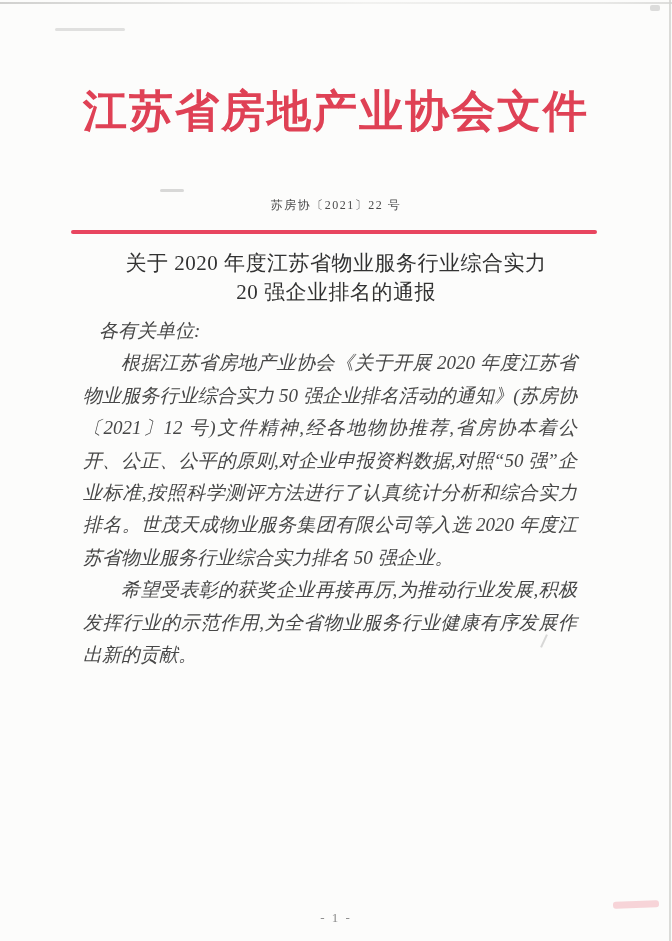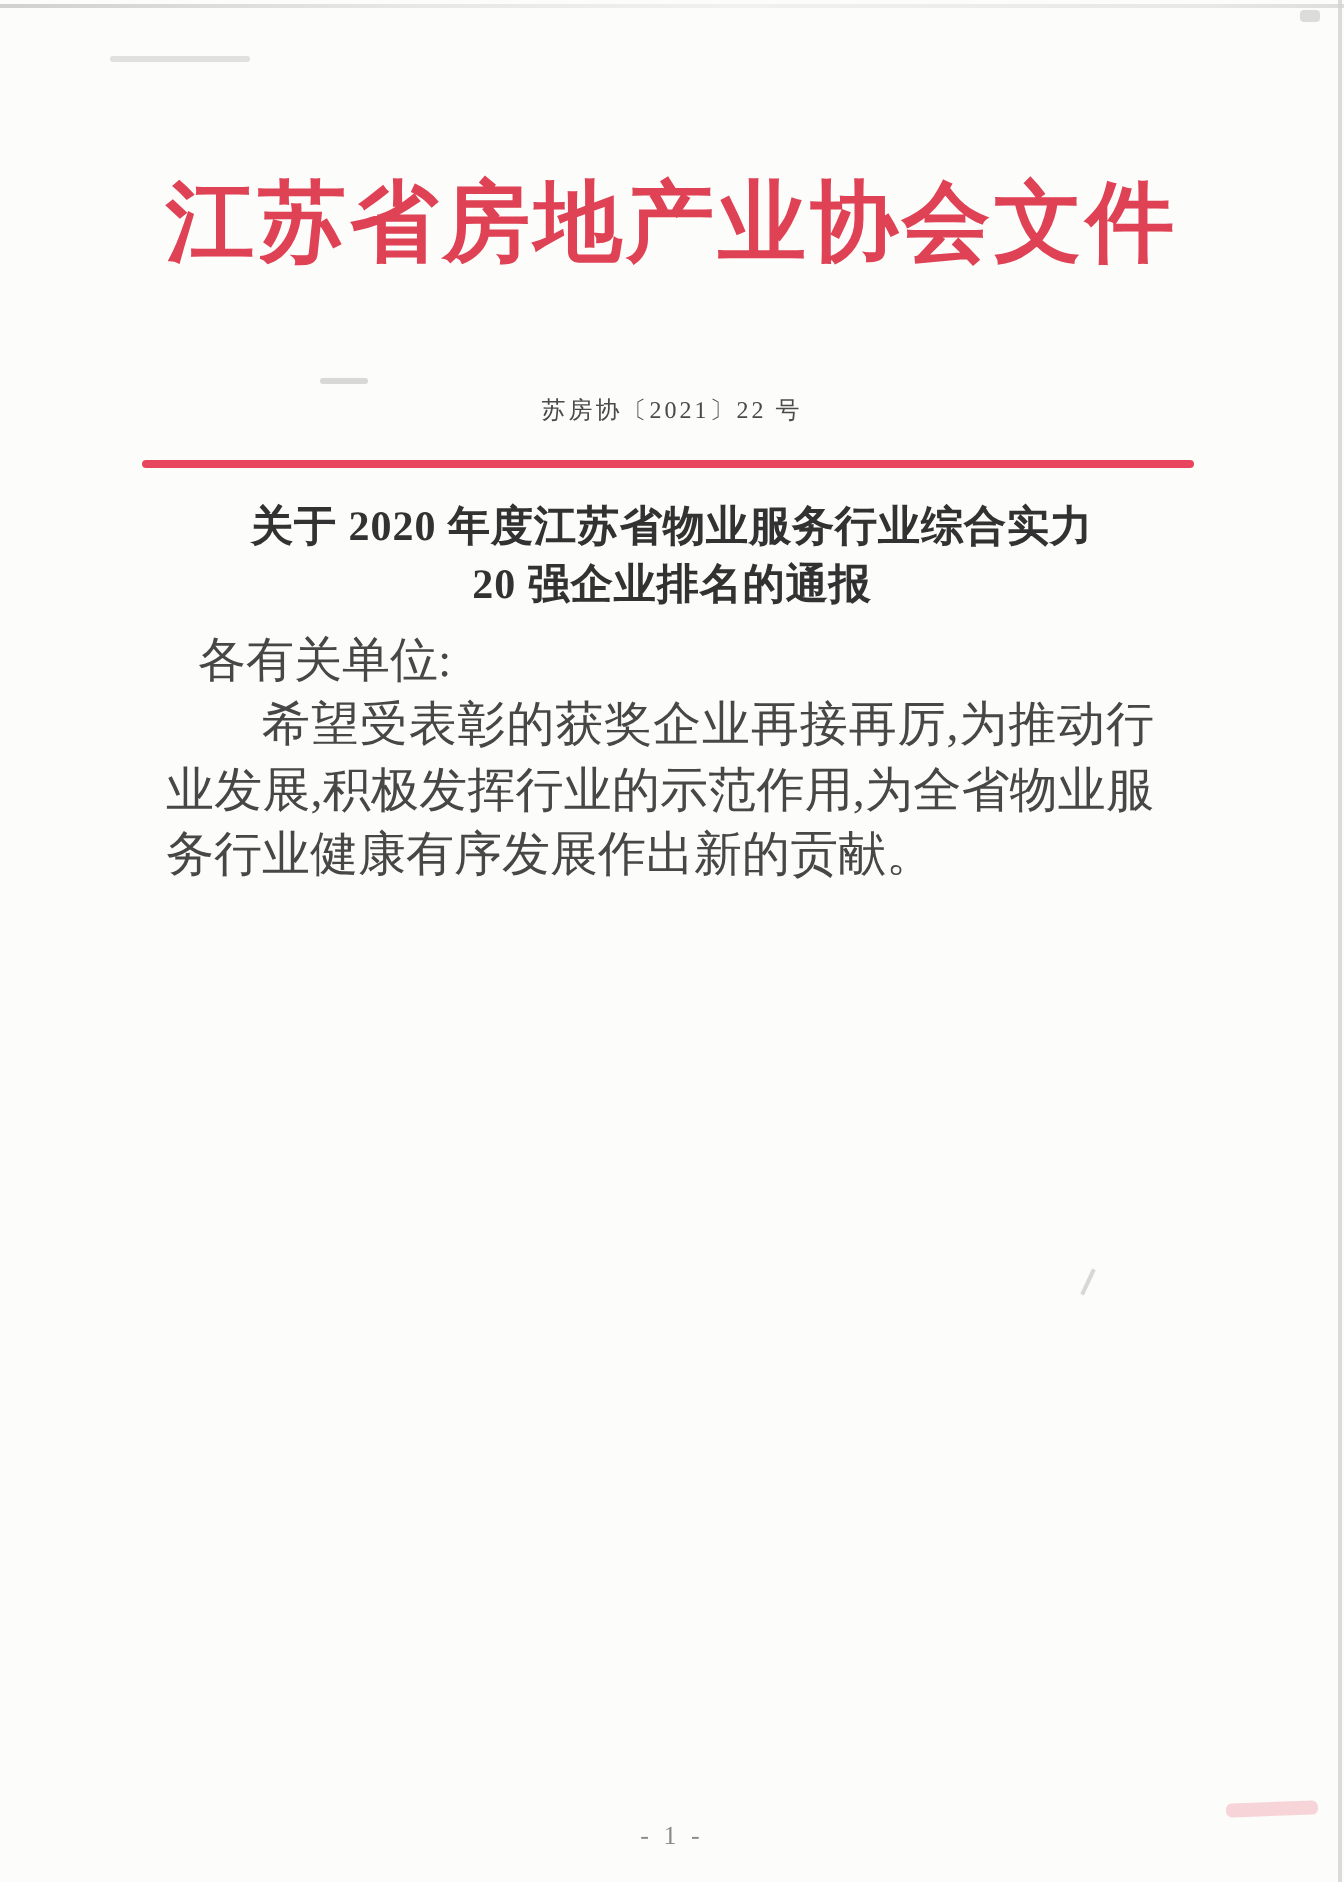--- a/index.html
+++ b/index.html
@@ -41,33 +41,34 @@
     background:var(--rule-red,#e8455f);
     border-radius:2px;
   }
 
   
   .doc-title {
     margin-top:15px;
     text-align:center;
     font-size:21px;
     line-height:29px;
-    font-weight:bold;
+    font-weight:normal;
     color:var(--title-text,#323232);
     letter-spacing:0.5px;
   }
 
   
   .body-text {
     width:494px;
     margin:8px 11px 0 83px;
-    font-size:24px;
+    font-size:19px;
     line-height:32.4px;
     color:var(--body-text,#474747);
     text-align:justify;
+    font-style:italic;
   }
   .salutation { margin:0 0 0 16px; }
   .para { margin:0; text-indent:2em; }
   .attachment { margin:33px 0 0 0; text-indent:50px; }
 
   .page-number {
     position:absolute;
     left:0; right:0; top:910px;
     text-align:center;
     font-size:13px;
@@ -135,18 +136,19 @@
 
   <div class="red-rule"></div>
 
   <div class="doc-title">
     <div>关于 2020 年度江苏省物业服务行业综合实力</div>
     <div>20 强企业排名的通报</div>
   </div>
 
   <div class="body-text">
     <p class="salutation">各有关单位:</p>
+    <p class="para">根据江苏省房地产业协会《关于开展 2020 年度江苏省物业服务行业综合实力 50 强企业排名活动的通知》(苏房协〔2021〕12 号)文件精神,经各地物协推荐,省房协本着公开、公正、公平的原则,对企业申报资料数据,对照“50 强”企业标准,按照科学测评方法进行了认真统计分析和综合实力排名。世茂天成物业服务集团有限公司等入选 2020 年度江苏省物业服务行业综合实力排名 50 强企业。</p>
     <p class="para">希望受表彰的获奖企业再接再厉,为推动行业发展,积极发挥行业的示范作用,为全省物业服务行业健康有序发展作出新的贡献。</p>
   </div>
 
   <div class="page-number">- 1 -</div>
 
 </div>
 
 </body></html>

